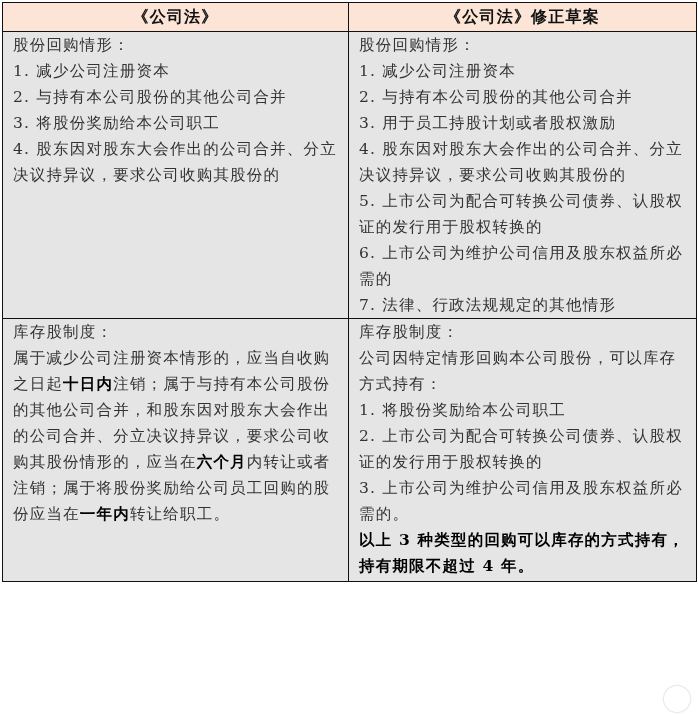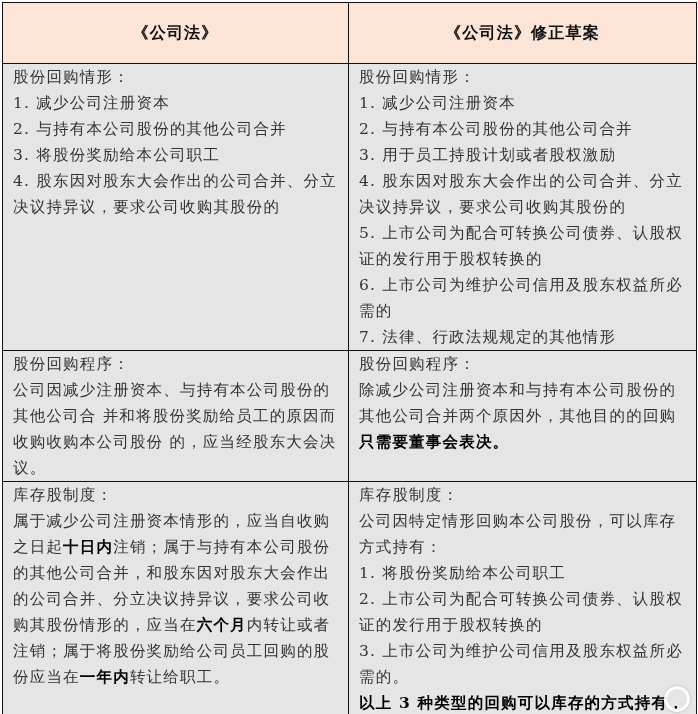--- a/index.html
+++ b/index.html
@@ -32,21 +32,21 @@
       font-size: 15.5px;
       line-height: 26px;
       letter-spacing: 1.2px;
       word-break: break-all;
     }
     table.cmp th {
       background: #fce4d6;
       height: 28px;
       font-weight: bold;
       text-align: center;
-      padding: 16px;
+      padding: 0;
       color: #111;
       font-size: 16px;
       line-height: 28px;
     }
     table.cmp td {
       background: #e5e5e5;
     }
     tr.r1 td { height: 286px; }
     tr.r2 td { height: 129px; }
     tr.r3 td { height: 262px; }
@@ -101,30 +101,20 @@
         <span class="line">股份回购情形：</span>
         <span class="line">1. 减少公司注册资本</span>
         <span class="line">2. 与持有本公司股份的其他公司合并</span>
         <span class="line">3. 用于员工持股计划或者股权激励</span>
         <span class="line">4. 股东因对股东大会作出的公司合并、分立决议持异议，要求公司收购其股份的</span>
         <span class="line">5. 上市公司为配合可转换公司债券、认股权证的发行用于股权转换的</span>
         <span class="line">6. 上市公司为维护公司信用及股东权益所必需的</span>
         <span class="line">7. 法律、行政法规规定的其他情形</span>
       </td>
     </tr>
-    <tr class="r2">
-      <td>
-        <span class="line">股份回购程序：</span>
-        <span class="line">公司因减少注册资本、与持有本公司股份的其他公司合 并和将股份奖励给员工的原因而收购收购本公司股份 的，应当经股东大会决议。</span>
-      </td>
-      <td>
-        <span class="line">股份回购程序：</span>
-        <span class="line"><span>除减少公司注册资本和与持有本公司股份的其他公司合并两个原因外，其他目的的回购</span><span class="b">只需要董事会表决。</span></span>
-      </td>
-    </tr>
     <tr class="r3">
       <td>
         <span class="line">库存股制度：</span>
         <span class="line"><span>属于减少公司注册资本情形的，应当自收购之日起</span><span class="b">十日内</span><span>注销；属于与持有本公司股份的其他公司合并，和股东因对股东大会作出的公司合并、分立决议持异议，要求公司收购其股份情形的，应当在</span><span class="b">六个月</span><span>内转让或者注销；属于将股份奖励给公司员工回购的股份应当在</span><span class="b">一年内</span><span>转让给职工。</span></span>
       </td>
       <td>
         <span class="line">库存股制度：</span>
         <span class="line">公司因特定情形回购本公司股份，可以库存方式持有：</span>
         <span class="line">1. 将股份奖励给本公司职工</span>
         <span class="line">2. 上市公司为配合可转换公司债券、认股权证的发行用于股权转换的</span>

